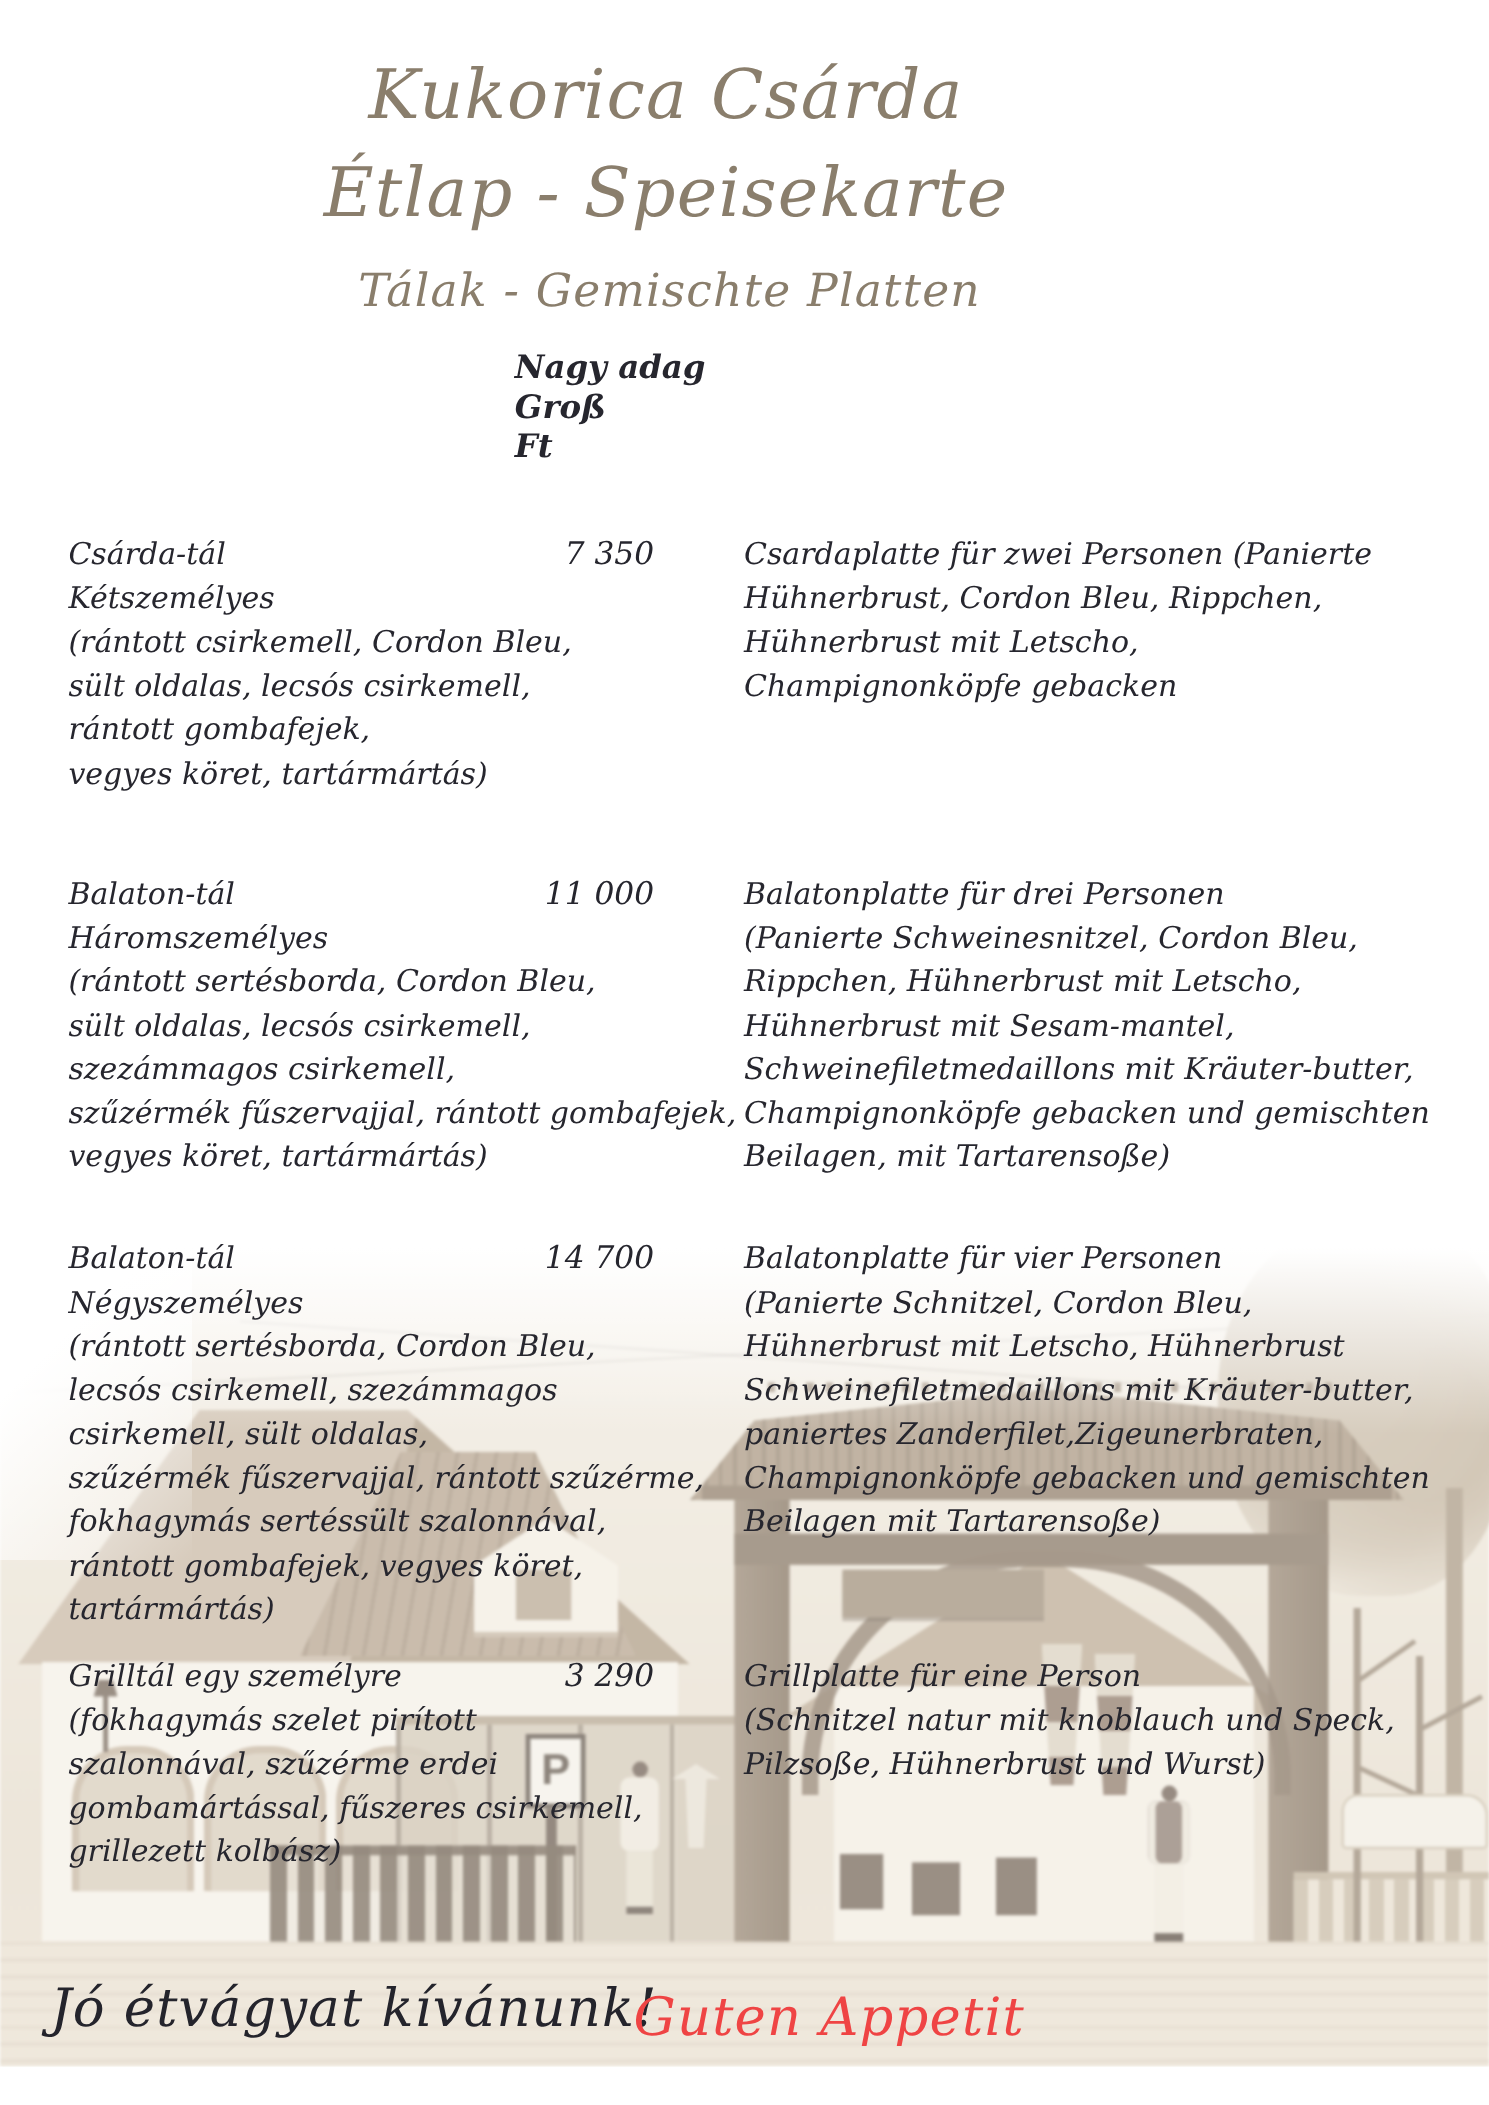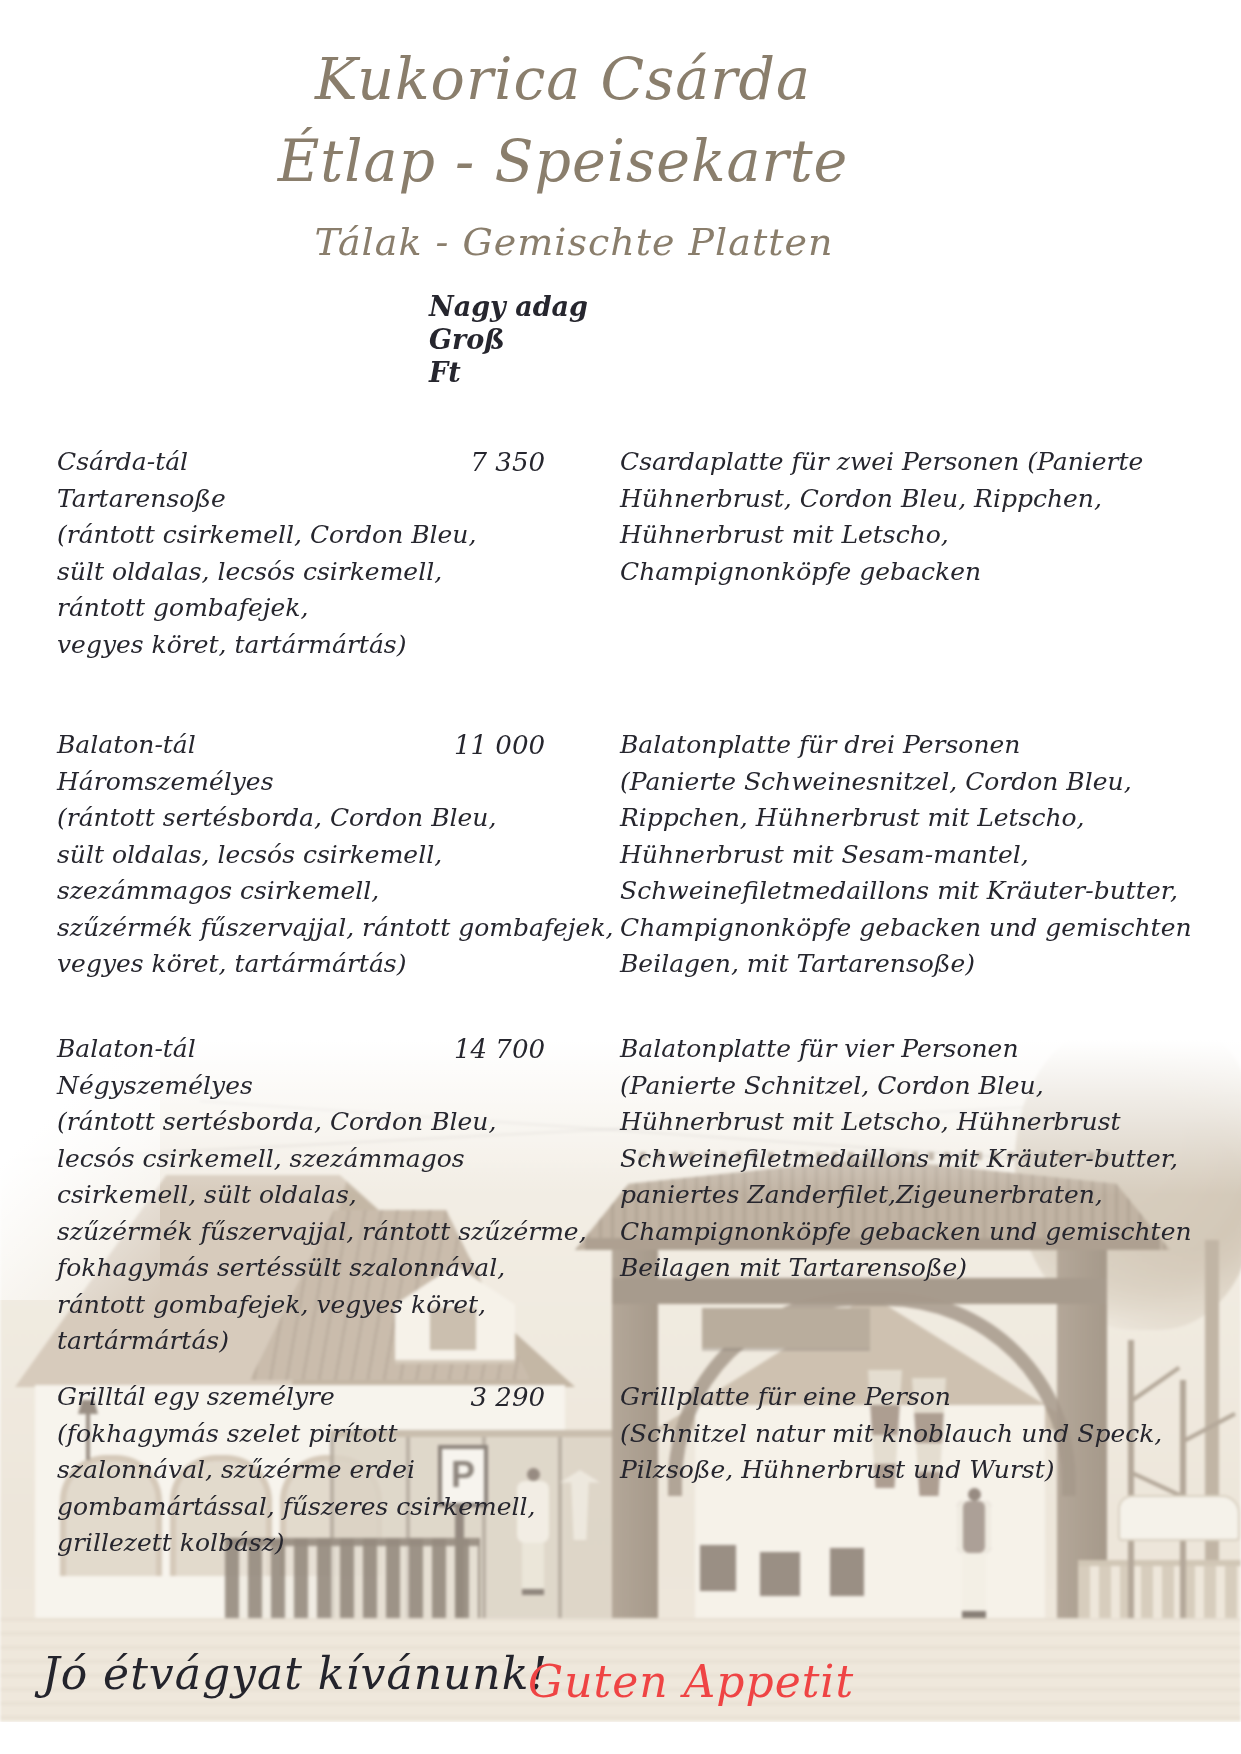--- a/index.html
+++ b/index.html
@@ -2,21 +2,21 @@
 <html><head>
 <meta charset="utf-8">
 <style>
   html,body { margin:0; padding:0; background:#ffffff; }
   .page {
     position:relative; width:1241px; height:1754px; margin:0 auto;
     background:#ffffff; overflow:hidden;
     font-family:"DejaVu Serif", serif;
   }
   
-  .script { font-style:italic; color:#8a7e6c; letter-spacing:1px;padding-left:16px; }
+  .script { font-style:italic; color:#8a7e6c; letter-spacing:1px; }
   .title-block { position:absolute; top:38px; left:0; width:1110px; text-align:center; }
   .title-line { font-size:57px; line-height:82px; }
   .subtitle { position:absolute; top:216px; left:0; width:1116px; text-align:center; font-size:38px; line-height:52px; }
   .price-head { position:absolute; top:290px; left:429px; width:200px; text-align:left; }
   .price-head div { font-style:italic; color:#26262e; font-size:27px; line-height:33px; font-weight:600; }
   .row { position:absolute; left:0; width:100%; height:0; }
   .hu  { position:absolute; left:57px;  top:0; }
   .prc { position:absolute; left:380px; top:0; width:165px; text-align:right; }
   .de  { position:absolute; left:620px; top:0; }
   .line { font-style:italic; color:#26262e; font-size:25px; line-height:36.5px; white-space:pre; }
@@ -177,21 +177,21 @@
 
   <div class="price-head">
     <div>Nagy adag</div>
     <div>Groß</div>
     <div>Ft</div>
   </div>
 
   <section class="row" style="top:444px">
     <div class="hu">
       <div class="line">Csárda-tál</div>
-      <div class="line">Tartarensoße</div>
+      <div class="line">Kétszemélyes</div>
       <div class="line">(rántott csirkemell, Cordon Bleu,</div>
       <div class="line">sült oldalas, lecsós csirkemell,</div>
       <div class="line">rántott gombafejek,</div>
       <div class="line">vegyes köret, tartármártás)</div>
     </div>
     <div class="prc">
         <div class="line">7 350</div>
       </div>
     <div class="de">
       <div class="line">Csardaplatte für zwei Personen (Panierte</div>

